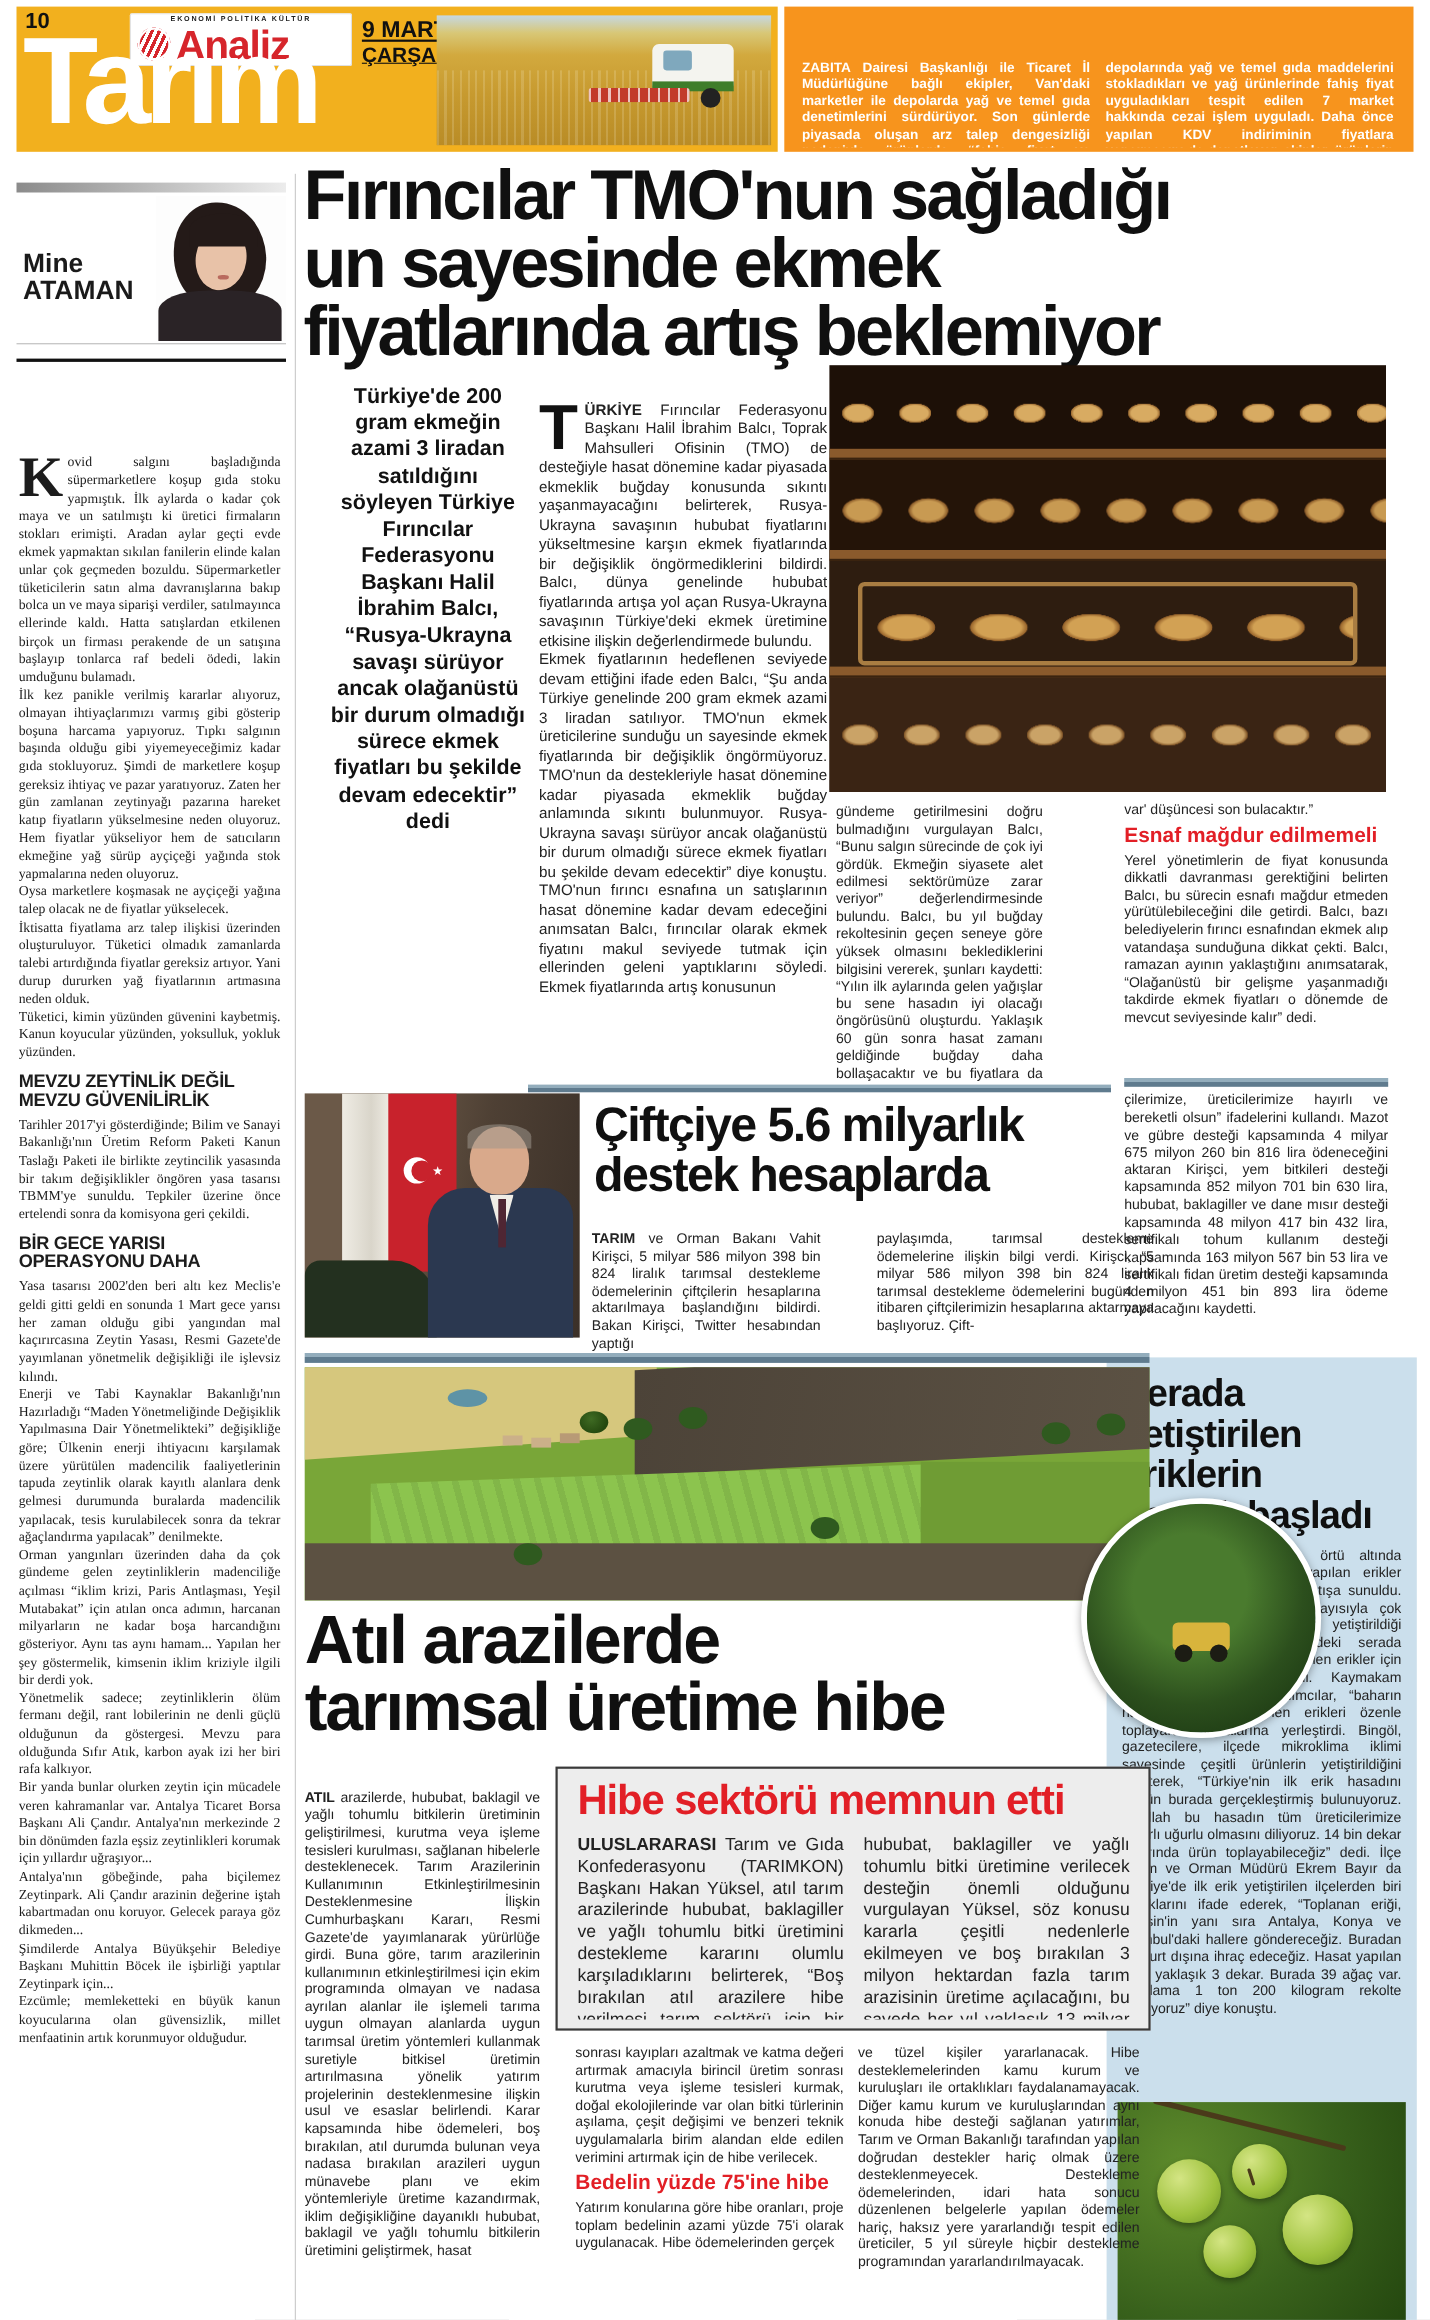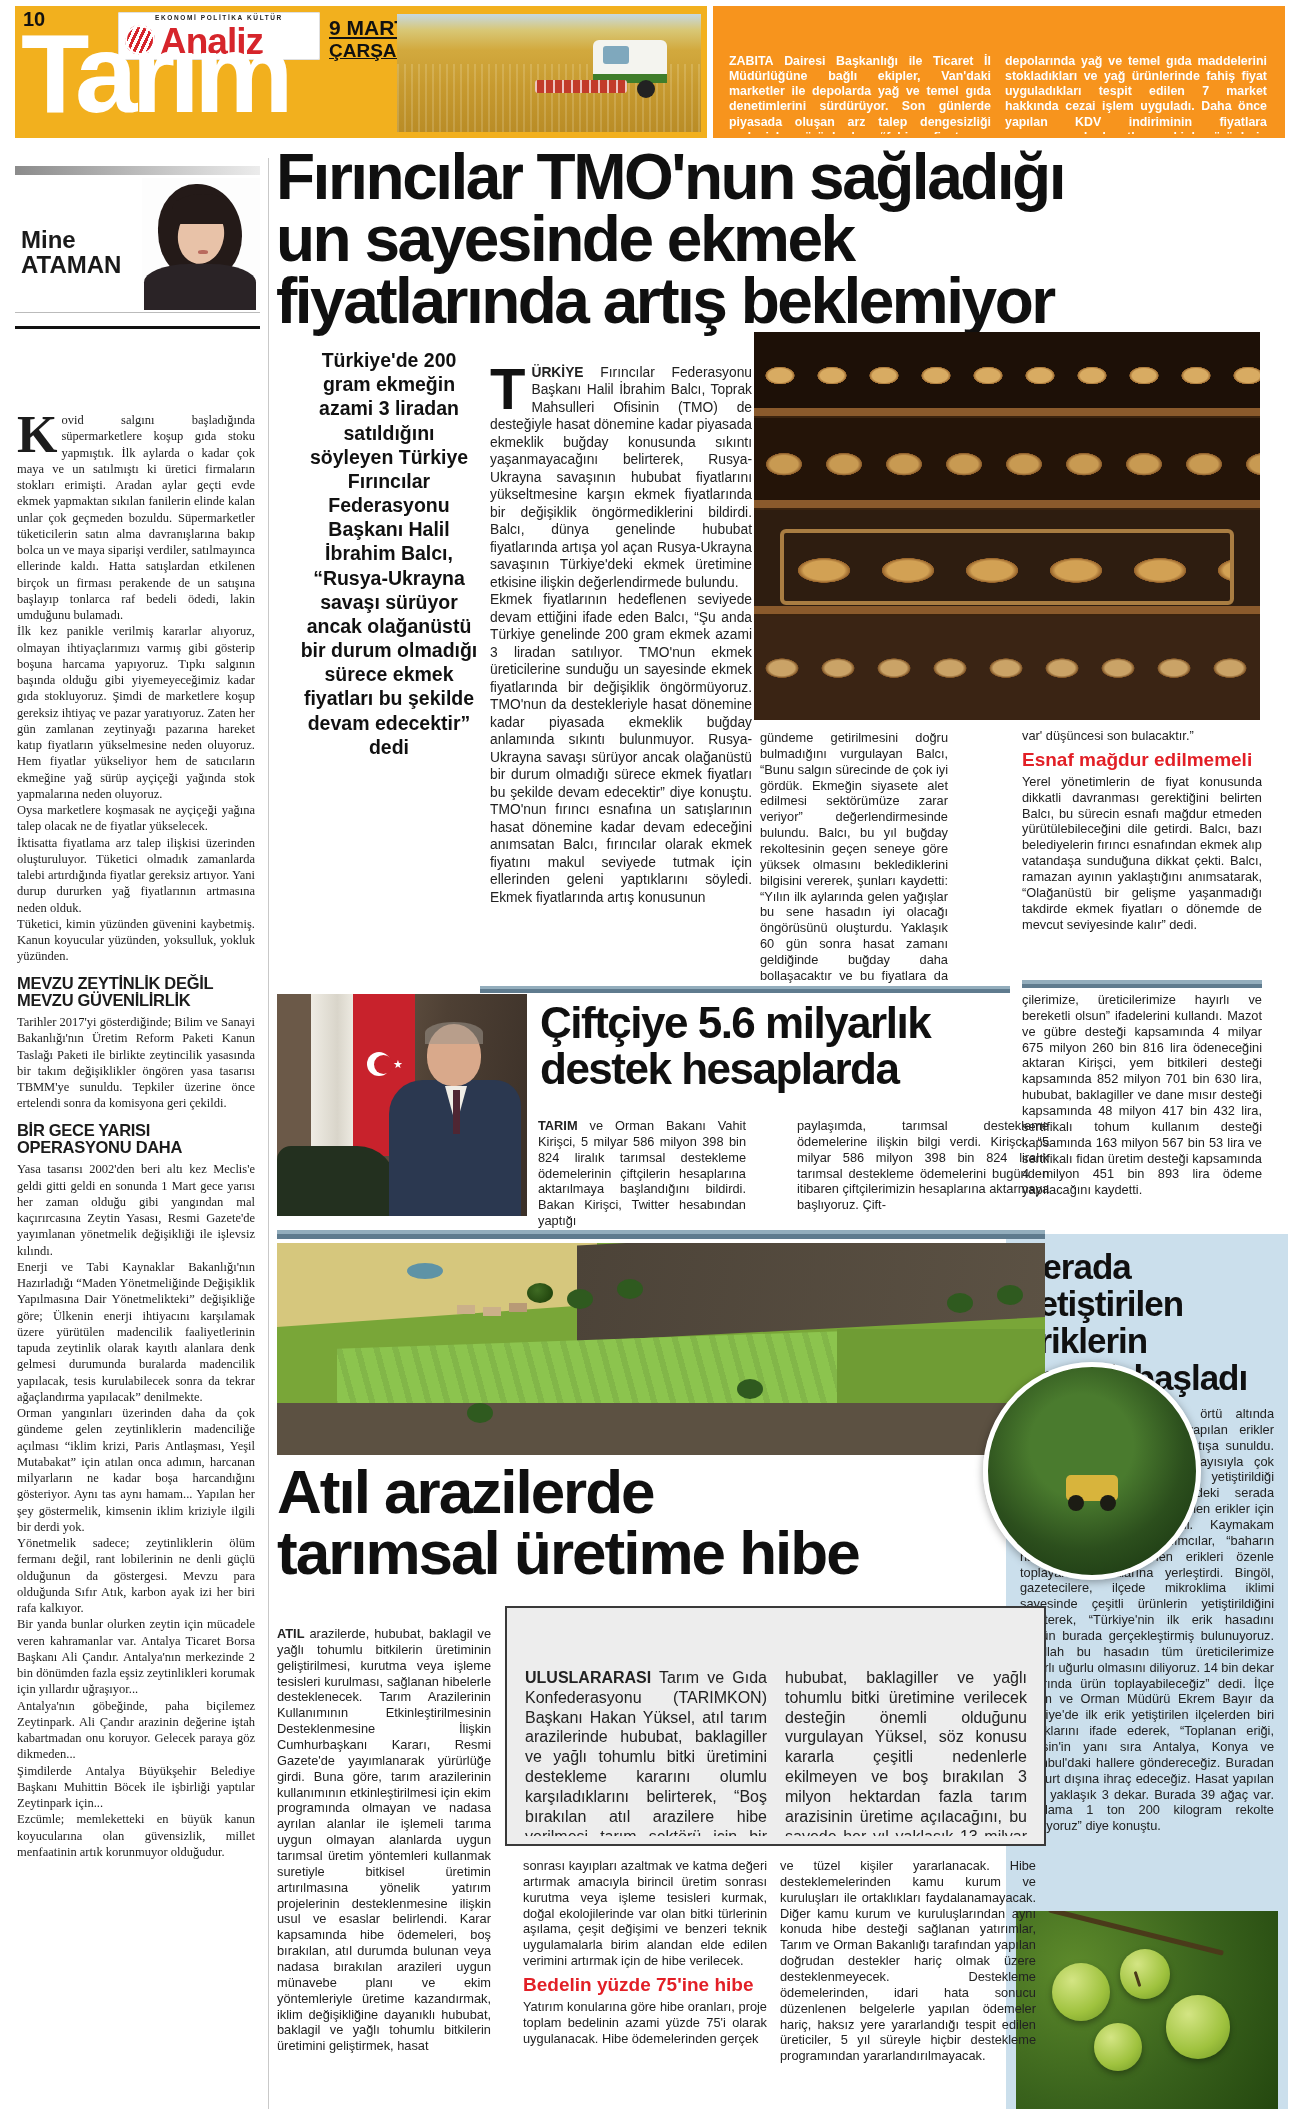--- a/index.html
+++ b/index.html
@@ -268,20 +268,21 @@
     <div class="twheel" style="left:112px;top:128px;"></div>
   </div>
   <div class="abs subhead3 pre" style="left:277px;top:1462px;width:712px;">Atıl arazilerde
 tarımsal üretime hibe</div>
 
   <div class="abs body2 just clip" style="left:277px;top:1626px;width:214px;height:483px;">
     <b>ATIL</b> <span>arazilerde, hububat, baklagil ve yağlı tohumlu bitkilerin üretiminin geliştirilmesi, kurutma veya işleme tesisleri kurulması, sağlanan hibelerle desteklenecek. Tarım Arazilerinin Kullanımının Etkinleştirilmesinin Desteklenmesine İlişkin Cumhurbaşkanı Kararı, Resmi Gazete'de yayımlanarak yürürlüğe girdi. Buna göre, tarım arazilerinin kullanımının etkinleştirilmesi için ekim programında olmayan ve nadasa ayrılan alanlar ile işlemeli tarıma uygun olmayan alanlarda uygun tarımsal üretim yöntemleri kullanmak suretiyle bitkisel üretimin artırılmasına yönelik yatırım projelerinin desteklenmesine ilişkin usul ve esaslar belirlendi. Karar kapsamında hibe ödemeleri, boş bırakılan, atıl durumda bulunan veya nadasa bırakılan arazileri uygun münavebe planı ve ekim yöntemleriyle üretime kazandırmak, iklim değişikliğine dayanıklı hububat, baklagil ve yağlı tohumlu bitkilerin üretimini geliştirmek, hasat</span>
   </div>
 
   <div class="abs hbox" style="left:505px;top:1606px;width:541px;height:240px;box-sizing:border-box;">
+    <h3 class="abs" style="left:18px;top:8px;">Hibe sektörü memnun etti</h3>
     <div class="abs hcols" style="left:18px;top:60px;">
       <div class="hcol clip" style="height:168px;"><b>ULUSLARARASI</b> <span>Tarım ve Gıda Konfederasyonu (TARIMKON) Başkanı Hakan Yüksel, atıl tarım arazilerinde hububat, baklagiller ve yağlı tohumlu bitki üretimini destekleme kararını olumlu karşıladıklarını belirterek, “Boş bırakılan atıl arazilere hibe verilmesi tarım sektörü için bir müjde niteliğinde” ifadesini kullandı. Atıl tarım arazilerinde</span></div>
       <div class="hcol clip" style="height:168px;">hububat, baklagiller ve yağlı tohumlu bitki üretimine verilecek desteğin önemli olduğunu vurgulayan Yüksel, söz konusu kararla çeşitli nedenlerle ekilmeyen ve boş bırakılan 3 milyon hektardan fazla tarım arazisinin üretime açılacağını, bu sayede her yıl yaklaşık 13 milyar liralık kaybın da önüne geçilmiş olacağını bildirdi.</div>
     </div>
   </div>
 
   <div class="abs clip" style="left:523px;top:1858px;width:244px;height:251px;">
     <div class="body2 just">sonrası kayıpları azaltmak ve katma değeri artırmak amacıyla birincil üretim sonrası kurutma veya işleme tesisleri kurmak, doğal ekolojilerinde var olan bitki türlerinin aşılama, çeşit değişimi ve benzeri teknik uygulamalarla birim alandan elde edilen verimini artırmak için de hibe verilecek.</div>
     <div class="redsub">Bedelin yüzde 75'ine hibe</div>
     <div class="body2 just">Yatırım konularına göre hibe oranları, proje toplam bedelinin azami yüzde 75'i olarak uygulanacak. Hibe ödemelerinden gerçek</div>

